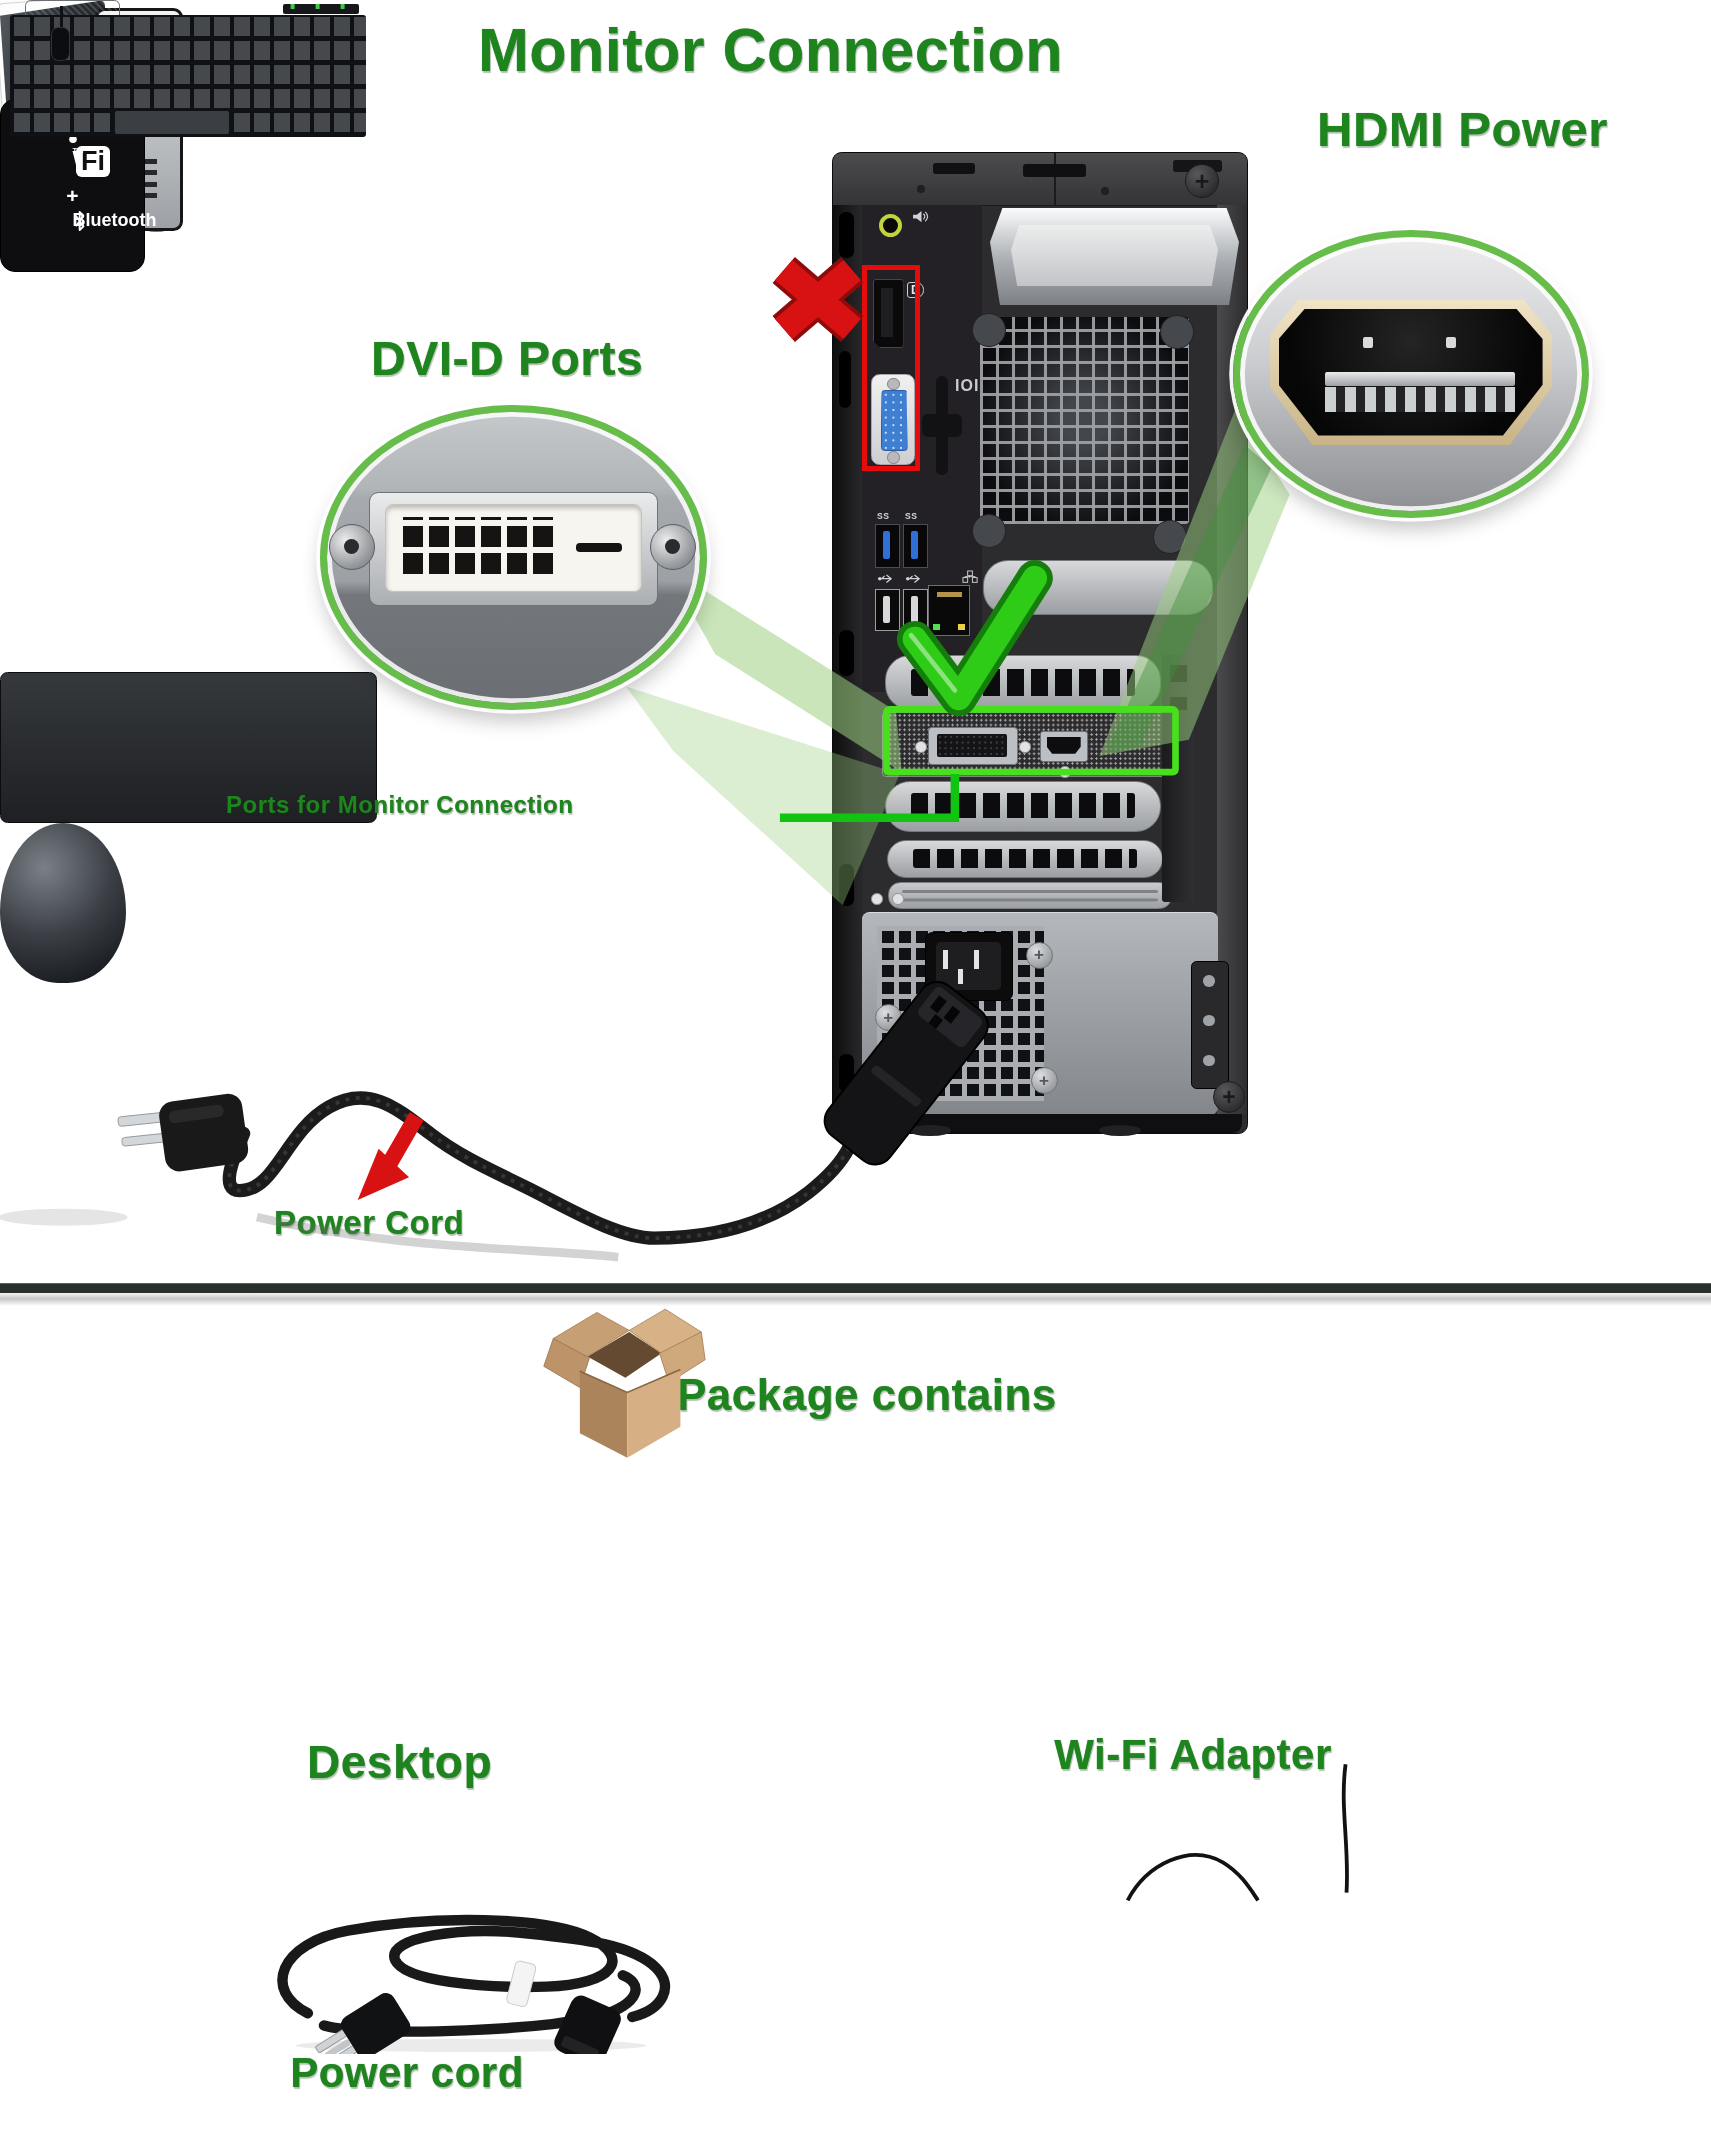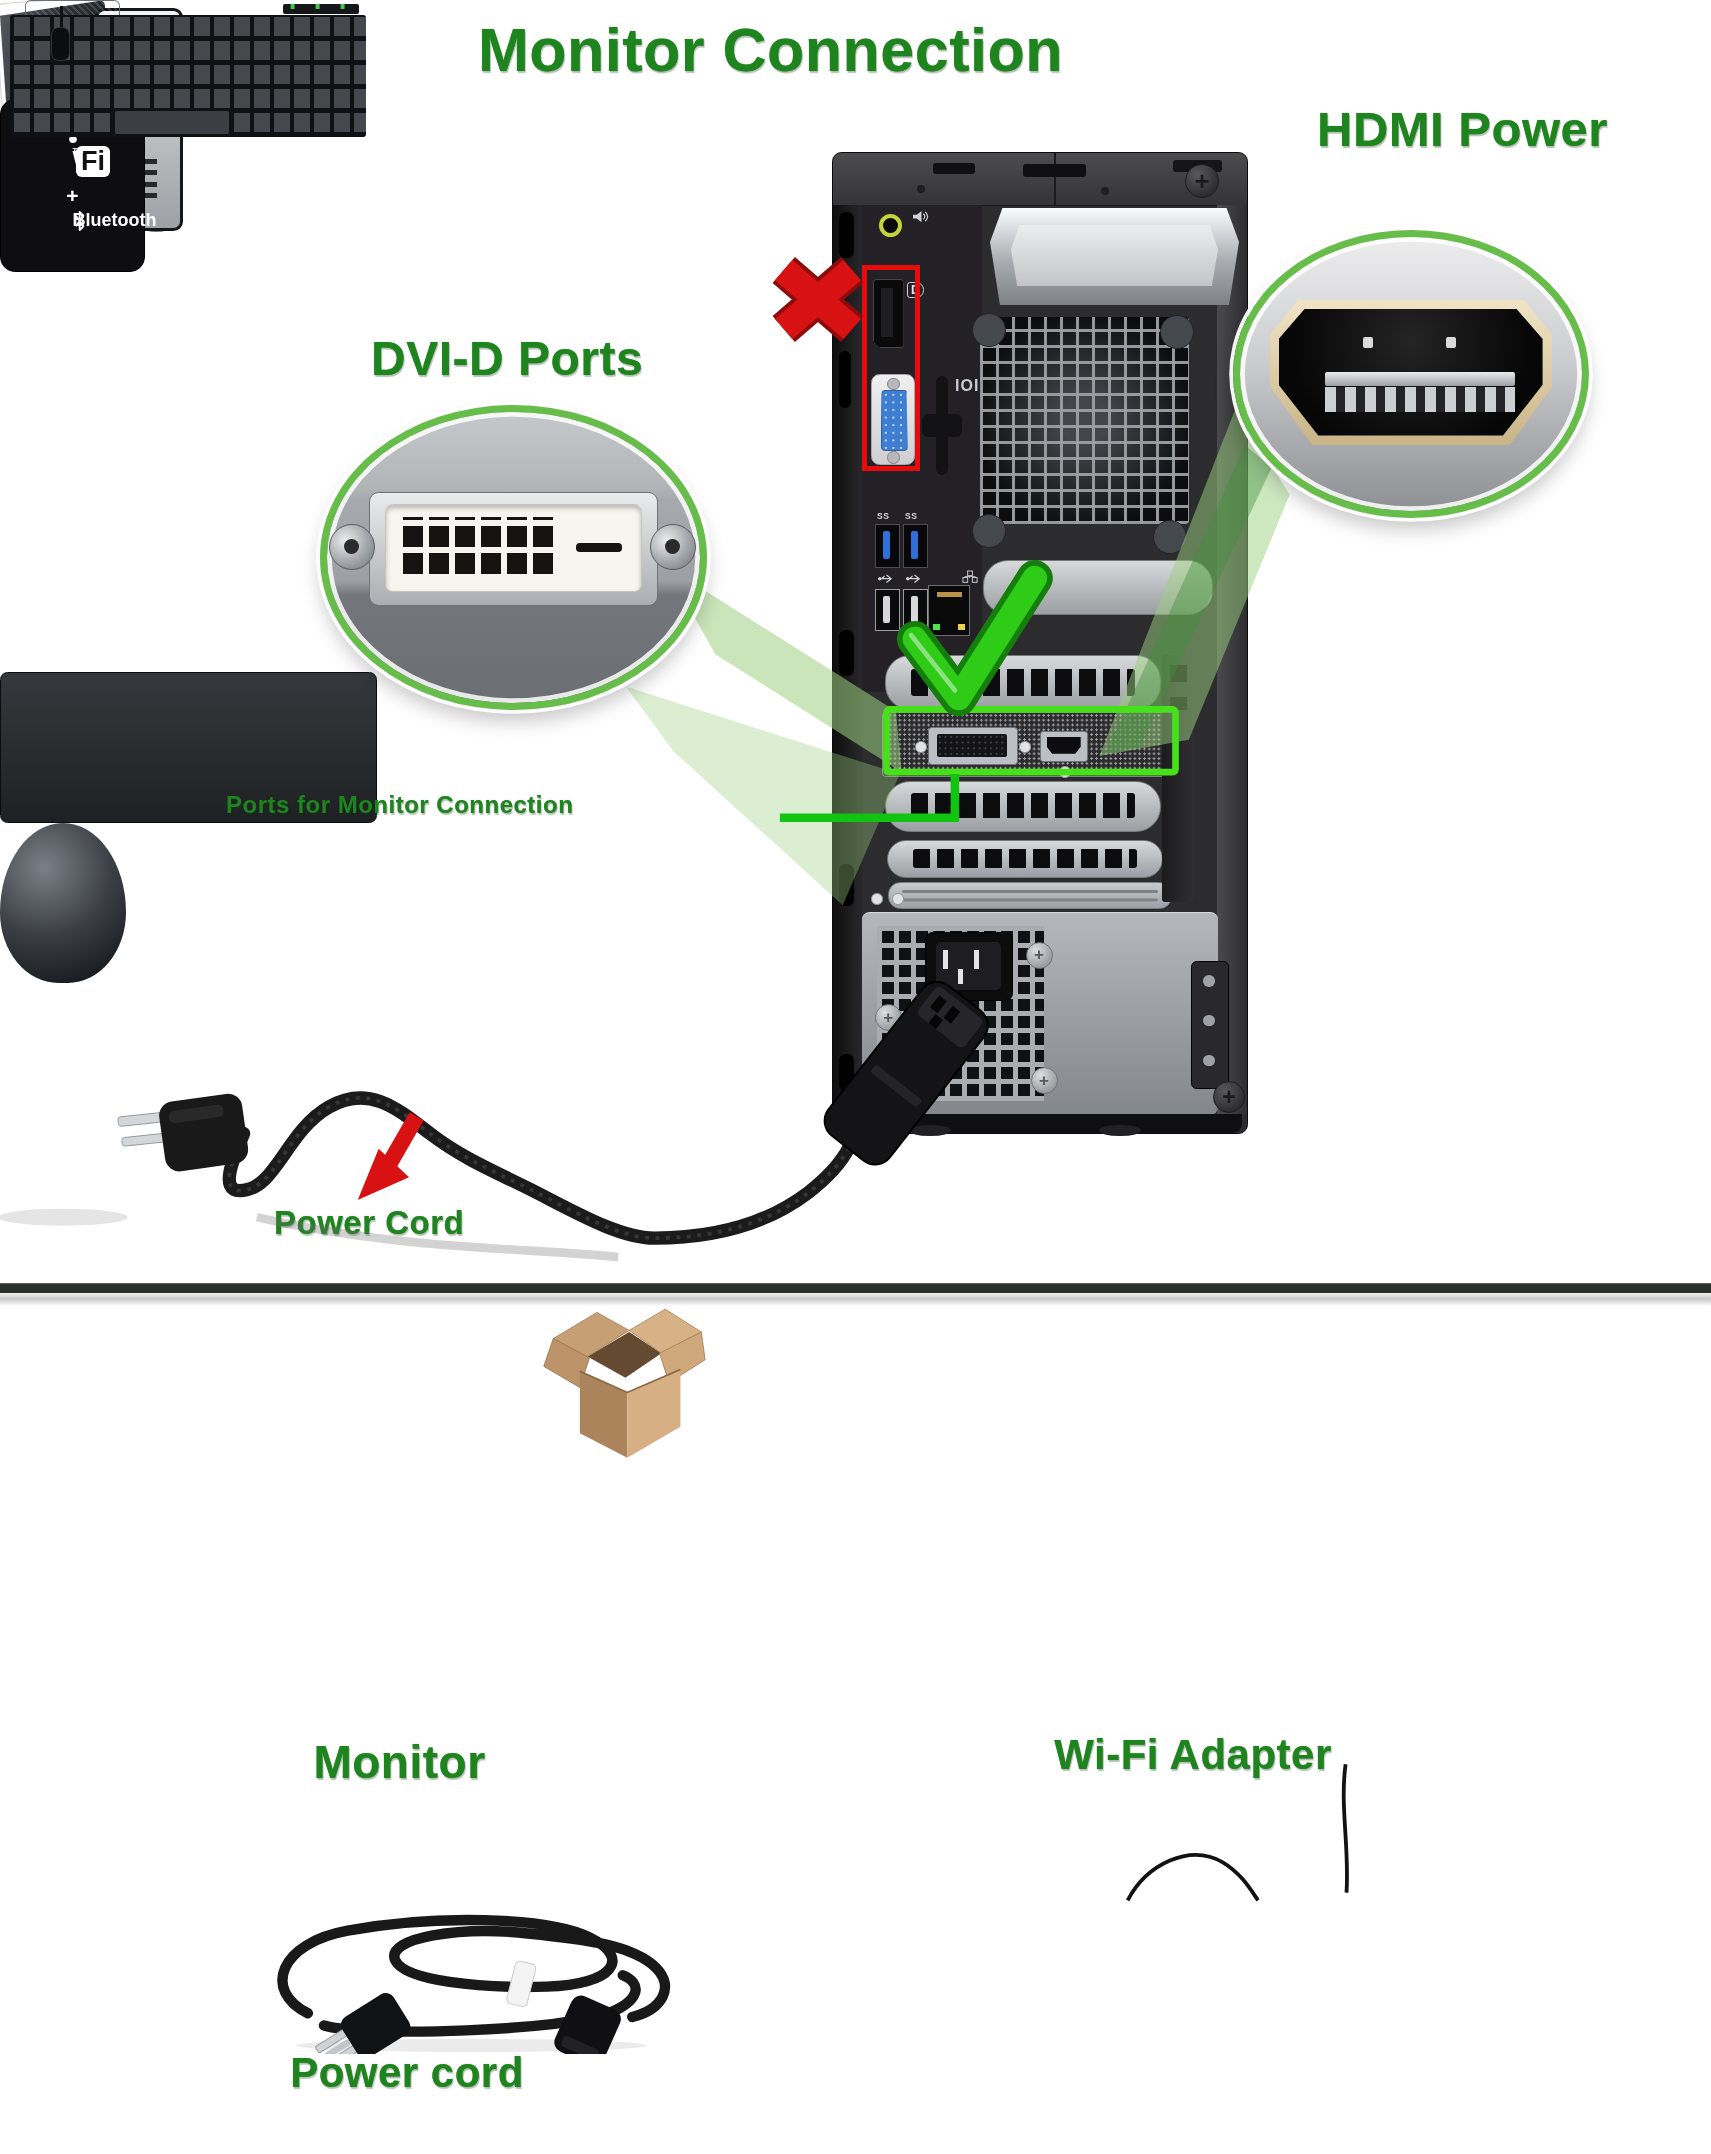--- a/index.html
+++ b/index.html
@@ -473,33 +473,34 @@
   <svg class="abs" style="left:540px;top:1301px;z-index:2;" width="167" height="160" viewBox="0 0 176 196" preserveAspectRatio="none">
     <polygon points="50,68 94,38 128,64 90,94" fill="#634a30"></polygon>
     <polygon points="14,46 60,14 94,36 50,68" fill="#c79f74" stroke="#a8815a" stroke-width="1"></polygon>
     <polygon points="94,36 132,10 170,38 128,64" fill="#d7b287" stroke="#ac855e" stroke-width="1"></polygon>
     <polygon points="14,46 4,80 42,106 52,70" fill="#bd9469" stroke="#9c764f" stroke-width="1"></polygon>
     <polygon points="170,38 174,72 136,100 126,64" fill="#cfa87c" stroke="#a87f56" stroke-width="1"></polygon>
     <polygon points="42,86 42,162 92,192 92,112" fill="#ab845c"></polygon>
     <polygon points="92,112 92,192 148,154 148,84" fill="#d6b084"></polygon>
     <polyline points="42,86 92,112 148,84" fill="none" stroke="#8a6844" stroke-width="2"></polyline>
   </svg>
+  <div class="green-label lbl-pkg-heading">Package contains</div>
 
   <div class="desktop">
     <div class="desk-side"></div>
     <div class="desk-foot" style="left:7.6px;top:215px;"></div>
     <div class="desk-foot" style="left:143px;top:221px;"></div>
     <div class="desk-front">
       <div class="desk-drive"></div>
       <div class="desk-seam"></div>
       <div class="desk-btn">⏻</div>
       <div class="desk-vents"></div>
     </div>
   </div>
-  <div class="green-label lbl-desktop">Monitor</div>
+  <div class="green-label lbl-desktop">Desktop</div>
 
   <div class="wifi">
     <div class="wifi-usb">
       <i style="left:15px;"></i>
       <i style="left:55px;"></i>
       <b style="left:15px;"></b>
       <b style="left:55px;"></b>
     </div>
     <div class="wifi-body">
       <svg class="abs" style="left:49px;top:7.6px;position:absolute;" width="46" height="36" viewBox="0 0 48 38">

